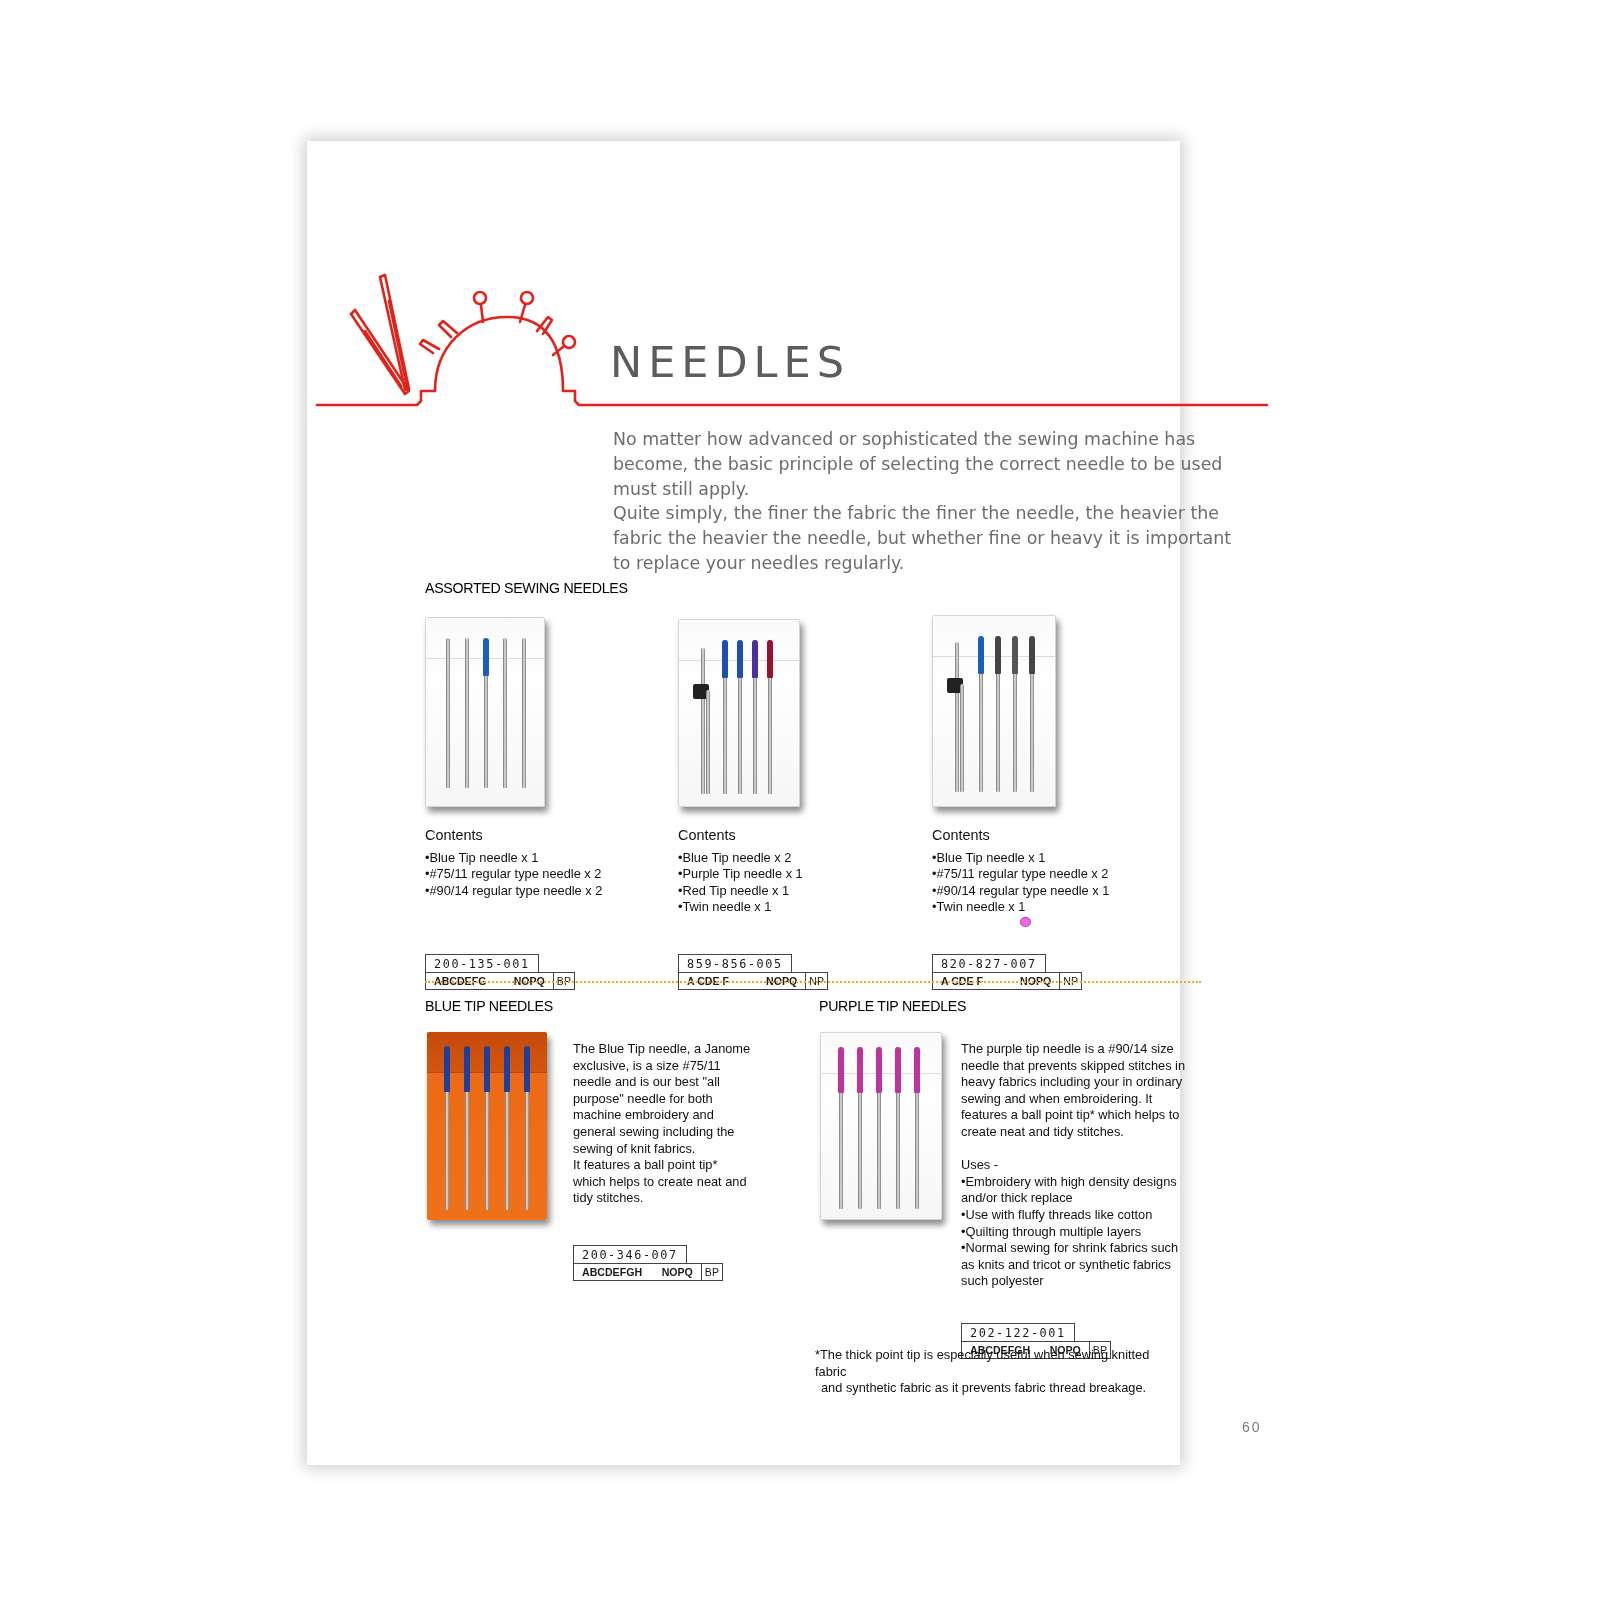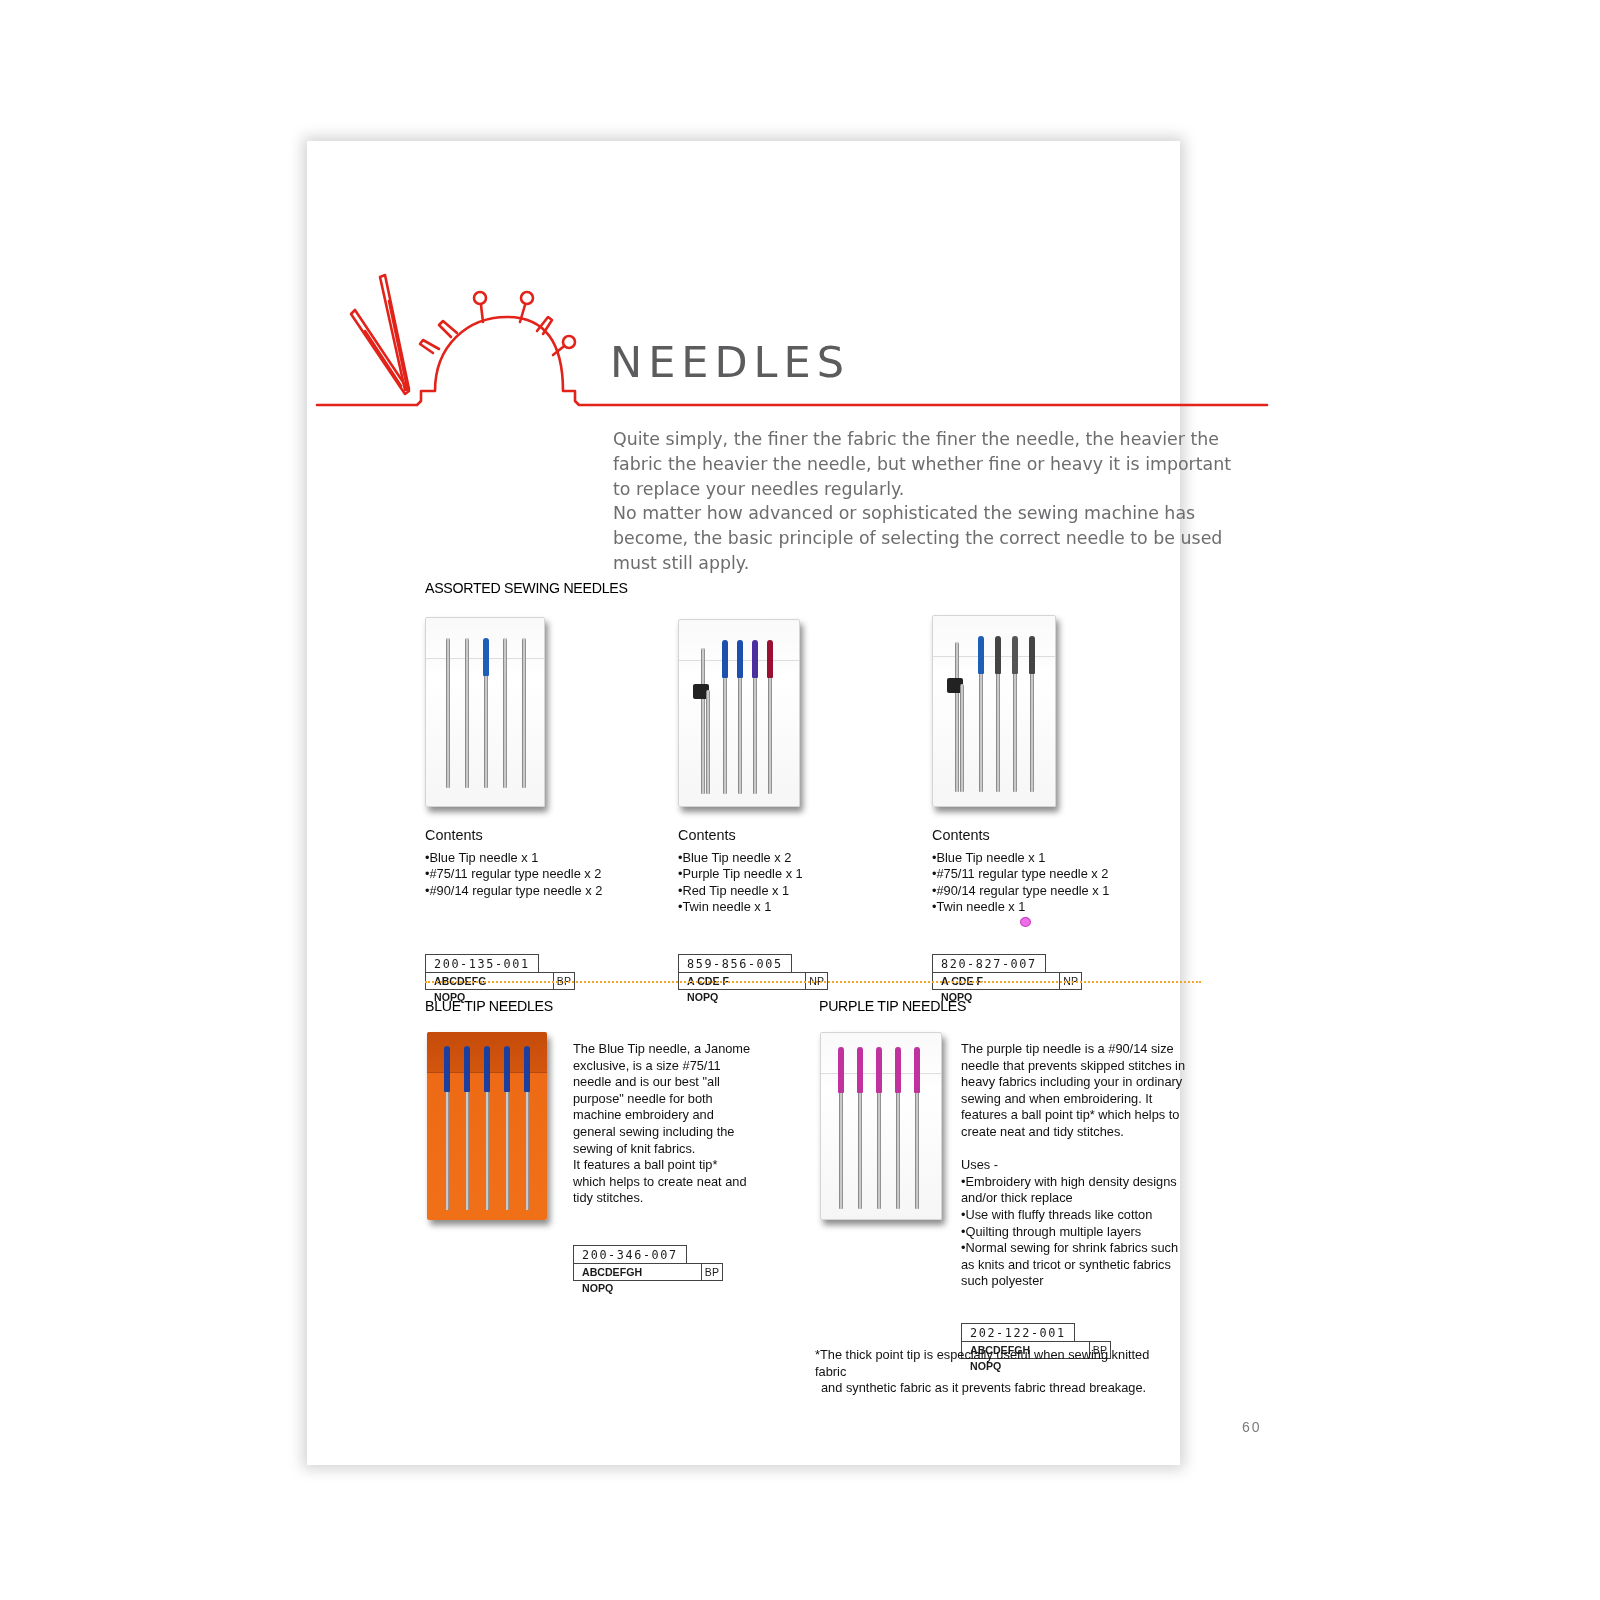--- a/index.html
+++ b/index.html
@@ -22,21 +22,21 @@
   .needle { position:absolute; width:4px; border-radius:2px 2px 1px 1px;
             background:linear-gradient(90deg,#6d6d6d,#e6e6e6 50%,#777); }
   .needle .tip { position:absolute; left:-1px; top:0; width:6px; height:38px; border-radius:3px 3px 1px 1px; }
   .twin-block { position:absolute; width:16px; height:15px; background:#222; border-radius:2px; }
   .contents-h { position:absolute; font-size:14.4px; color:#111; }
   .contents-list { position:absolute; font-size:12.8px; line-height:16.4px; color:#111; margin:0; padding:0; list-style:none; }
   .code { position:absolute; font-size:11px;margin-top:26px; }
   .code .num { display:inline-block; border:1px solid #444; border-bottom:none; padding:1px 8px 0 8px;
                font-family:"DejaVu Sans Mono", monospace; letter-spacing:1.6px; font-size:11.8px; height:16px; line-height:16px; }
   .code .row { display:flex; border:1px solid #444; height:16px; line-height:16px; font-weight:bold; font-size:10.6px; }
-  .code .row .left { padding:0 8px; display:flex; justify-content:space-between;flex-direction:column; }
+  .code .row .left { padding:0 8px; display:flex; justify-content:space-between; }
   .code .row .tag { border-left:1px solid #444; padding:0 3px; font-weight:normal; }
   .body-text { position:absolute; font-size:12.8px; line-height:16.6px; color:#111; }
   .body-text p { margin:0; }
   .dotline { position:absolute; left:118px; top:840px; width:776px; height:0; border-top:2px dotted #f5a623; }
   .footnote { position:absolute; left:508px; top:1206px; font-size:12.8px; line-height:16.6px; color:#111; }
   .pagenum { position:absolute; left:935px; top:1278px; font-size:14px; letter-spacing:2px; color:#7a7a7a; }
   .mark { position:absolute; width:9px; height:8px; border-radius:50%; background:#f06be8; border:1px solid #c040c0; }
 </style>
 </head>
 <body>
@@ -62,22 +62,22 @@
       <path d="M213 181 L218 164"></path>
       <circle cx="220" cy="157" r="6"></circle>
       <path d="M230 190 L241 176 L245 179 L236 193"></path>
       <path d="M246 214 L256 206"></path>
       <circle cx="262" cy="201" r="6"></circle>
     </g>
   </svg>
   <div class="title">NEEDLES</div>
 
   <div class="intro">
+    <p>No matter how advanced or sophisticated the sewing machine has become, the basic principle of selecting the correct needle to be used must still apply.</p>
     <p>Quite simply, the finer the fabric the finer the needle, the heavier the fabric the heavier the needle, but whether fine or heavy it is important to replace your needles regularly.</p>
-    <p>No matter how advanced or sophisticated the sewing machine has become, the basic principle of selecting the correct needle to be used must still apply.</p>
   </div>
 
   <div class="section-h" style="left:118px; top:439px;">ASSORTED SEWING NEEDLES</div>
 
   <div class="pack clear" style="left:118px; top:476px; width:118px; height:188px;">
     <div class="lid"></div>
     <div class="needle" style="left:20px; top:20px; height:150px;"></div>
     <div class="needle" style="left:39px; top:20px; height:150px;"></div>
     <div class="needle" style="left:58px; top:20px; height:150px;">
         <div class="tip" style="background:#1d5fb8;"></div>

